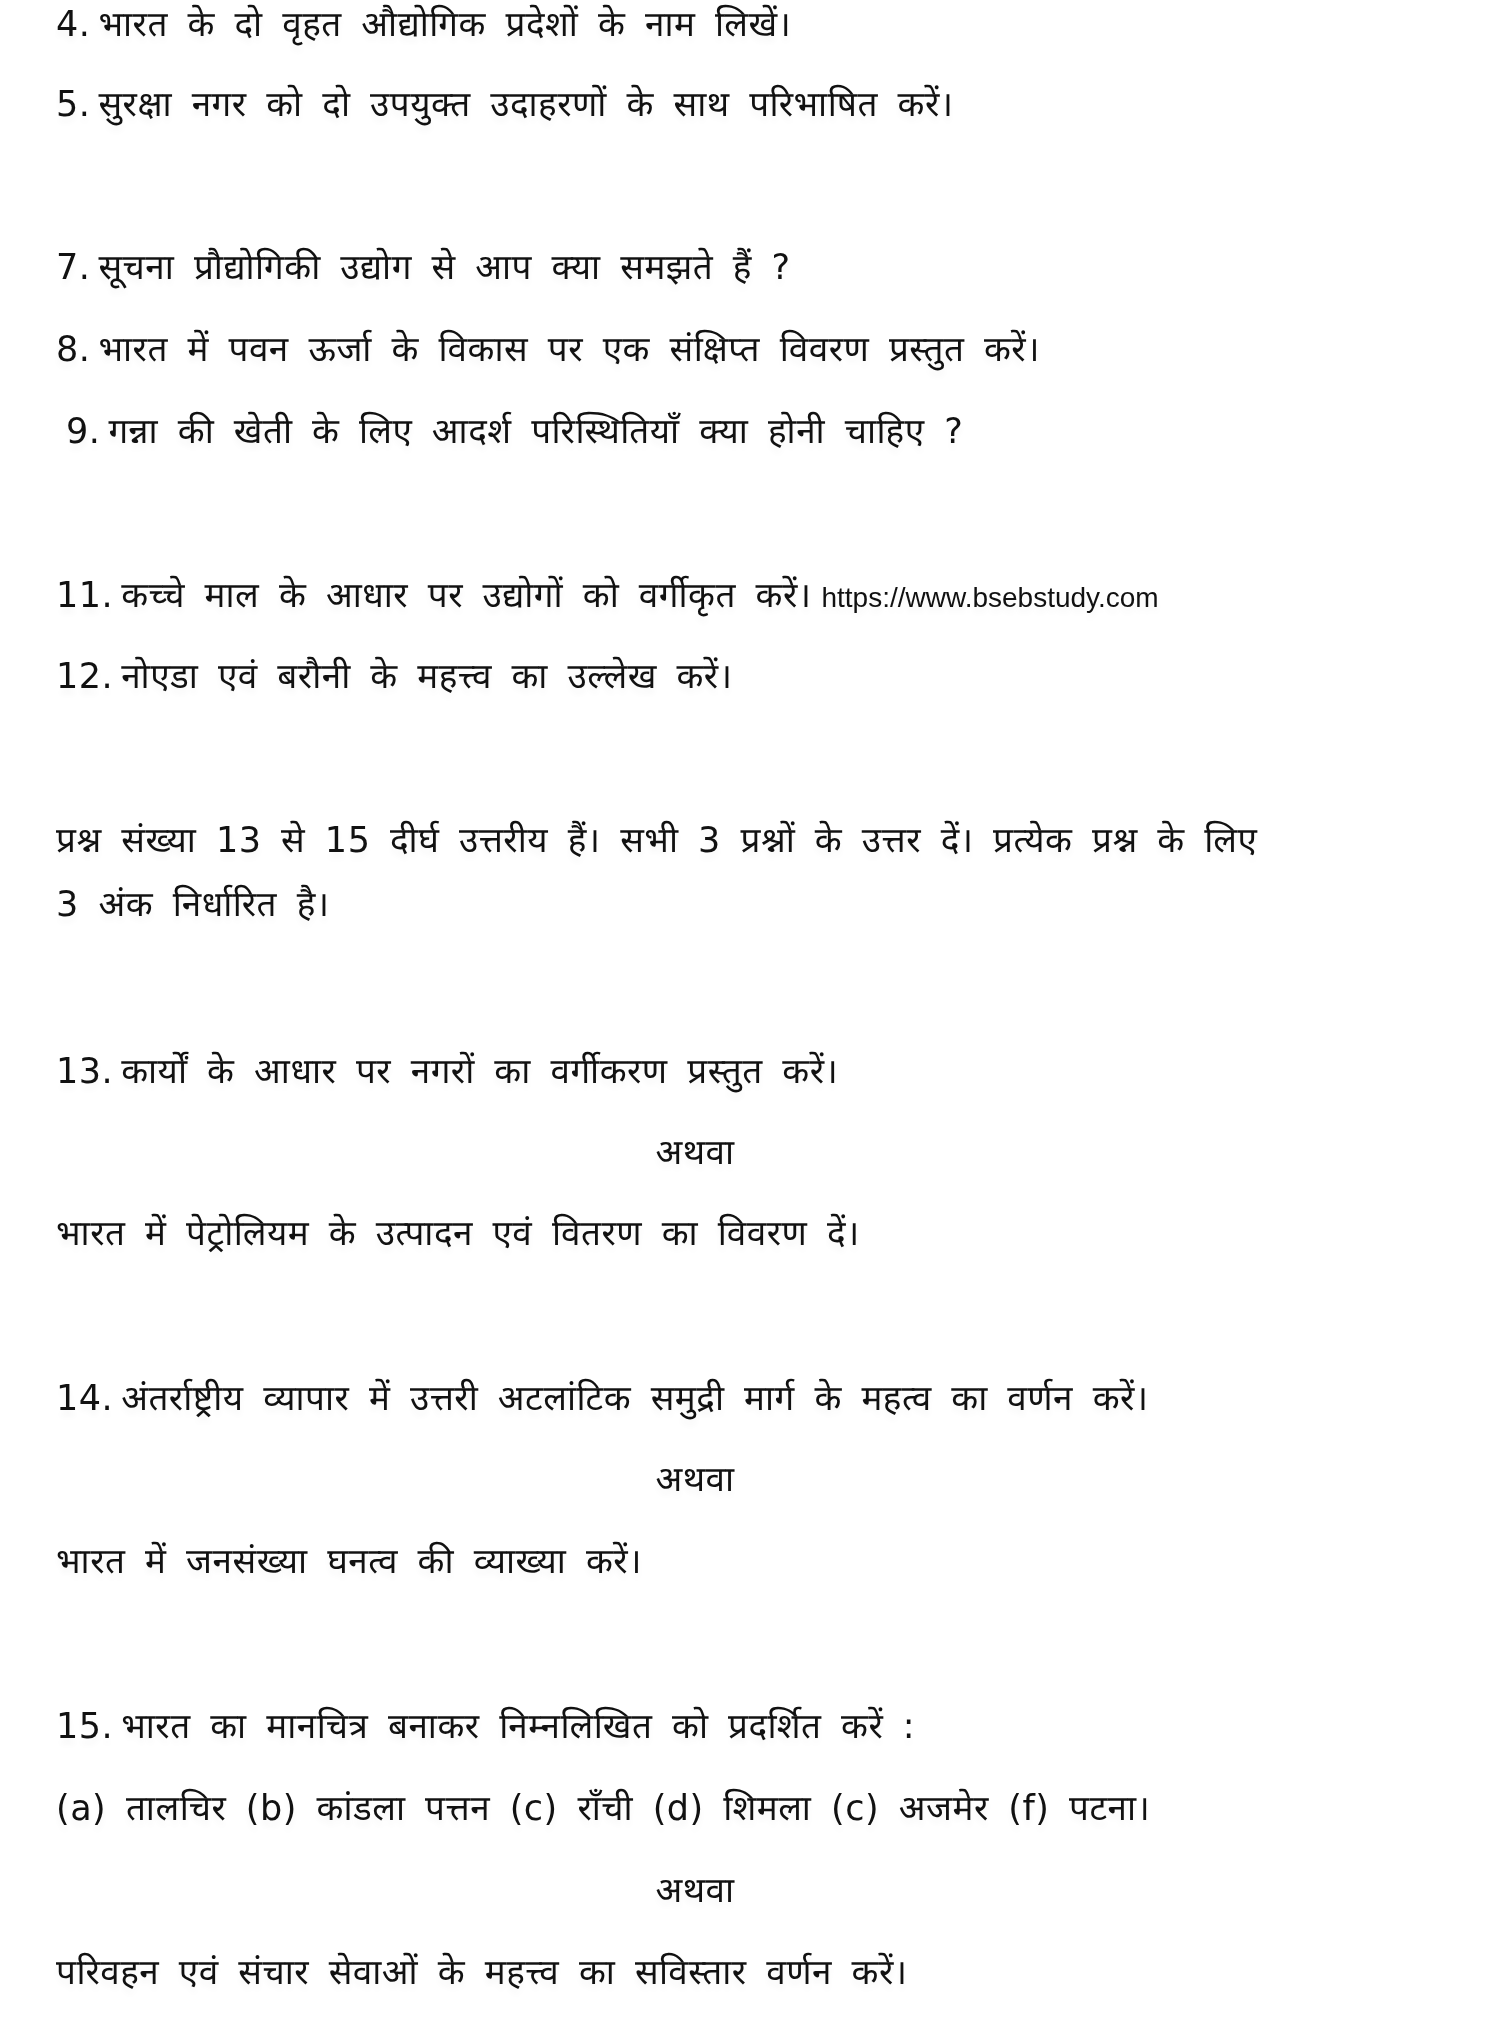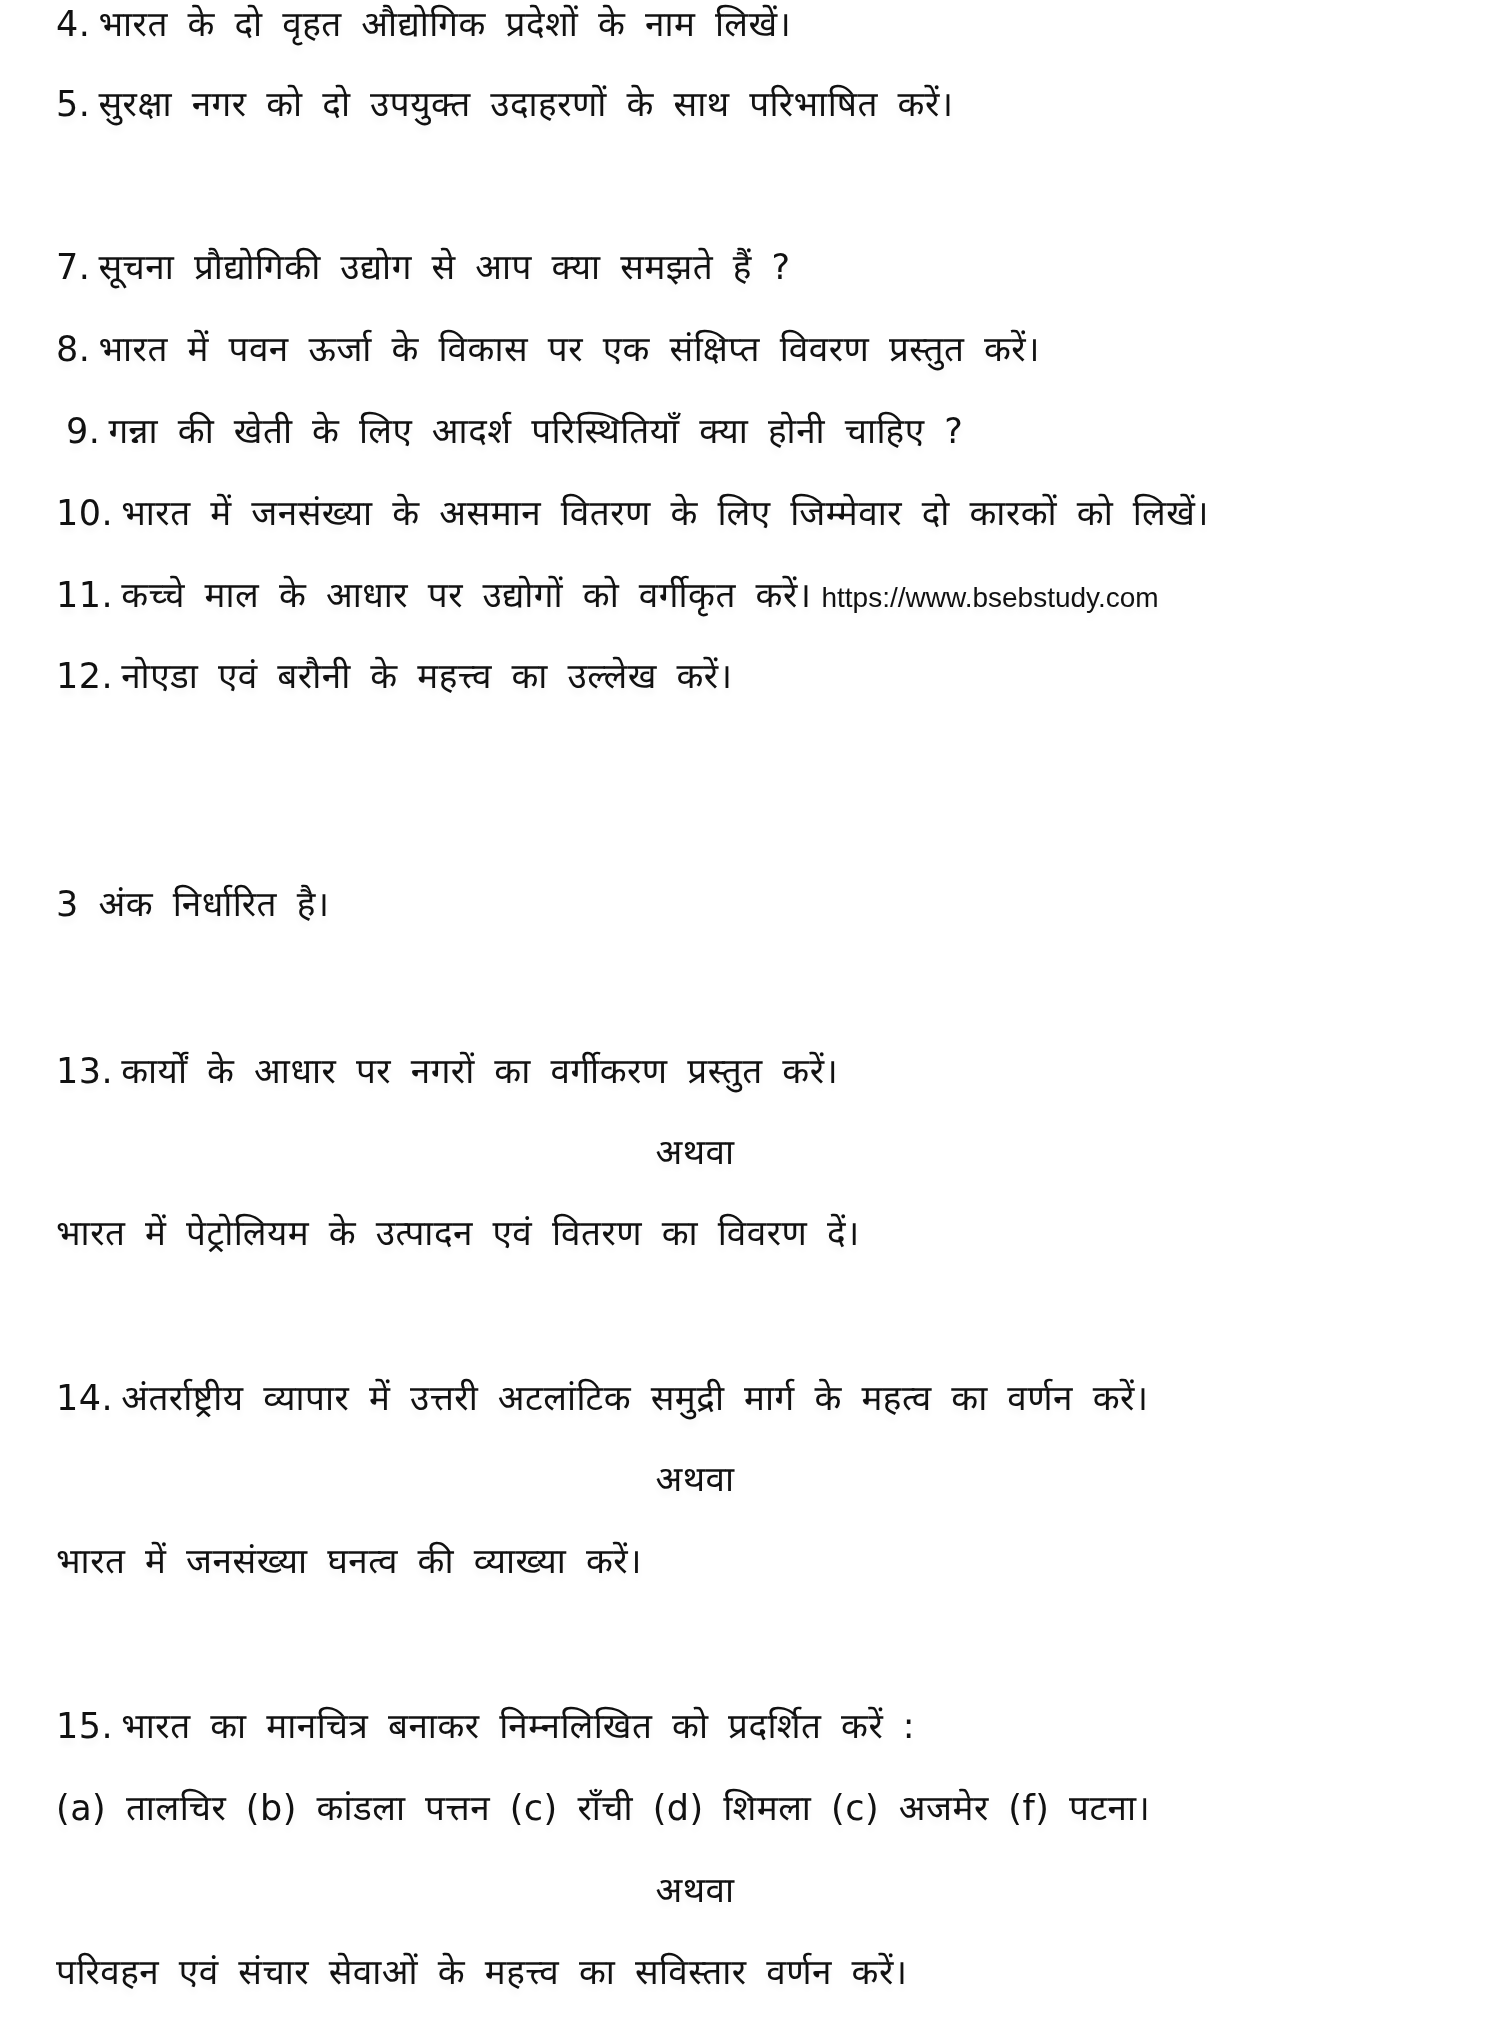--- a/index.html
+++ b/index.html
@@ -68,32 +68,30 @@
   </div>
 
   <div class="line" style="top:325px;">
     <span class="num">8.</span><span>भारत में पवन ऊर्जा के विकास पर एक संक्षिप्त विवरण प्रस्तुत करें।</span>
   </div>
 
   <div class="line" style="top:407px;margin-left:10px;">
     <span class="num">9.</span><span>गन्ना की खेती के लिए आदर्श परिस्थितियाँ क्या होनी चाहिए ?</span>
   </div>
 
-  <div class="line" style="top:489px;">
-    <span class="num">10.</span><span>भारत में जनसंख्या के असमान वितरण के लिए जिम्मेवार दो कारकों को लिखें।</span>
-  </div>
 
   <div class="line" style="top:571px;">
     <span class="num">11.</span><span>कच्चे माल के आधार पर उद्योगों को वर्गीकृत करें।</span><span class="url">https://www.bsebstudy.com</span>
   </div>
 
   <div class="line" style="top:652px;">
     <span class="num">12.</span><span>नोएडा एवं बरौनी के महत्त्व का उल्लेख करें।</span>
   </div>
 
+  <div class="line" style="top:816px;">प्रश्न संख्या 13 से 15 दीर्घ उत्तरीय हैं। सभी 3 प्रश्नों के उत्तर दें। प्रत्येक प्रश्न के लिए</div>
   <div class="line" style="top:880px;">3 अंक निर्धारित है।</div>
 
   <div class="line" style="top:1047px;">
     <span class="num">13.</span><span>कार्यों के आधार पर नगरों का वर्गीकरण प्रस्तुत करें।</span>
   </div>
   <div class="line center" style="top:1128px;">अथवा</div>
   <div class="line" style="top:1209px;">भारत में पेट्रोलियम के उत्पादन एवं वितरण का विवरण दें।</div>
 
   <div class="line" style="top:1374px;">
     <span class="num">14.</span><span>अंतर्राष्ट्रीय व्यापार में उत्तरी अटलांटिक समुद्री मार्ग के महत्व का वर्णन करें।</span>

